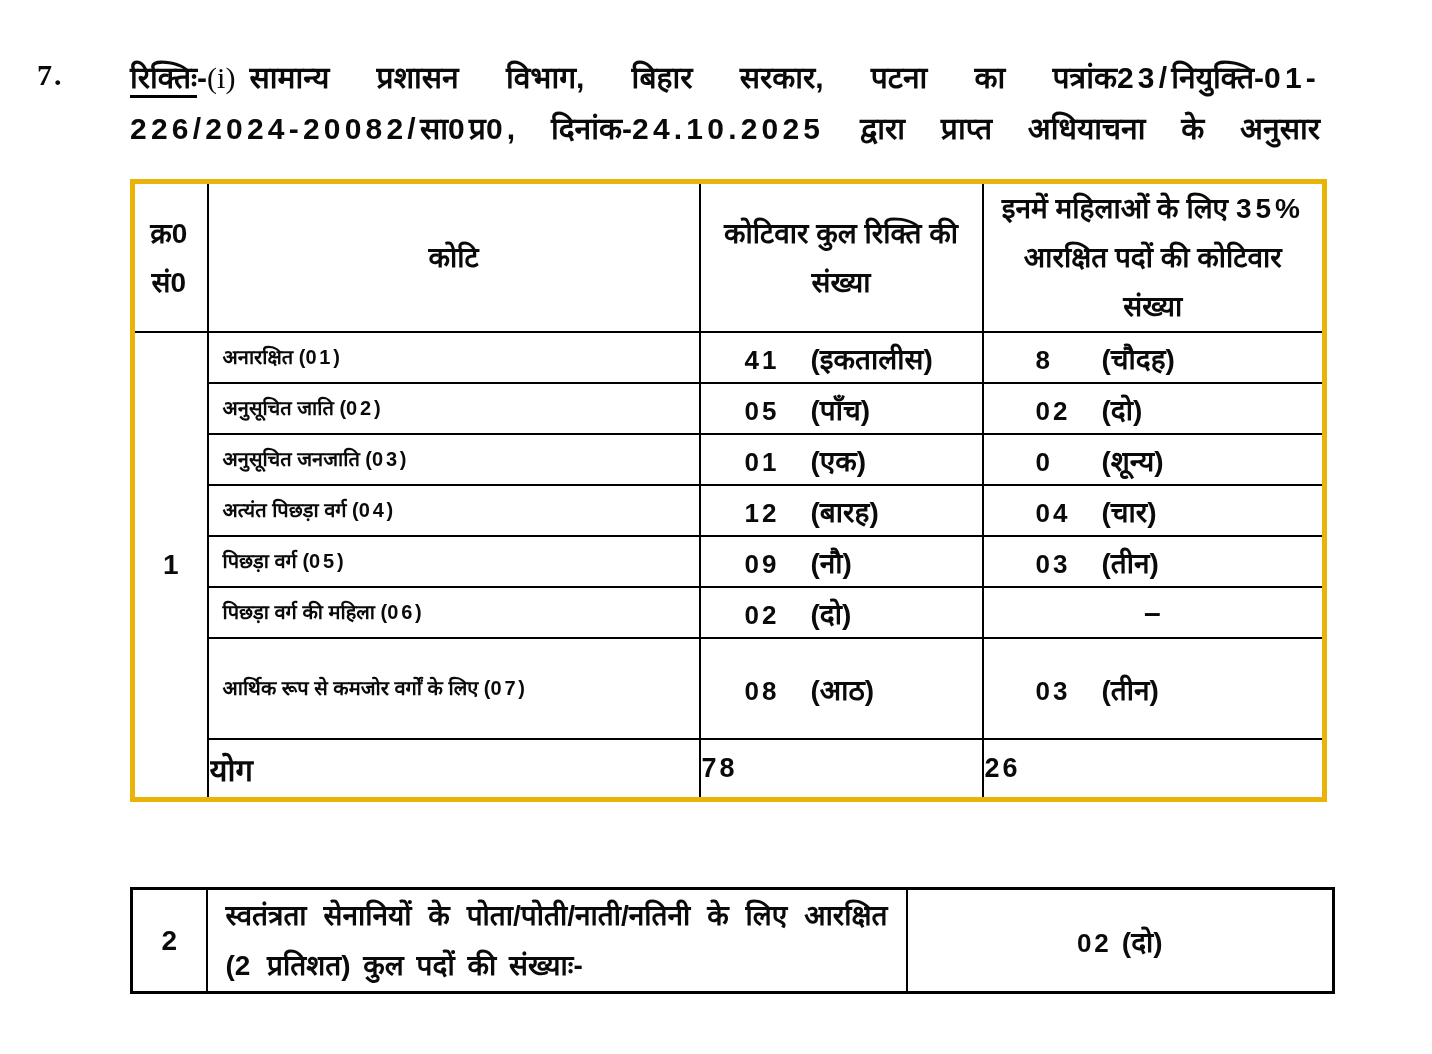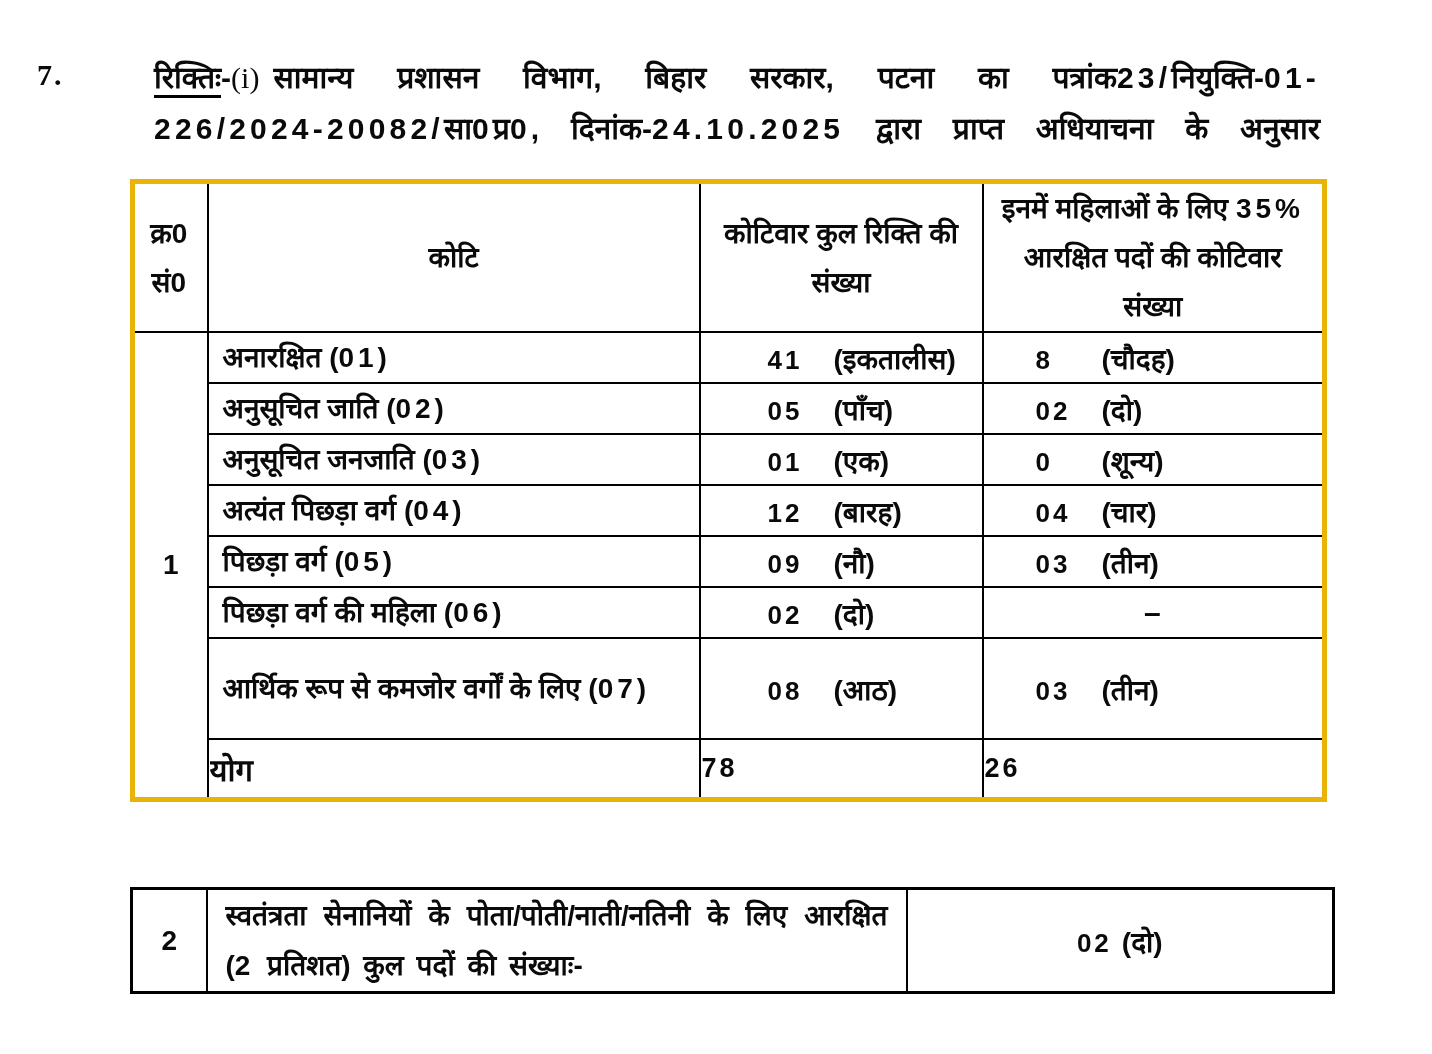--- a/index.html
+++ b/index.html
@@ -17,21 +17,21 @@
   .para-wrap { position: relative; padding: 52px 112px 0 130px; }
   .sec-num {
     position: absolute; left: 37px; top: 58px;
     font-family: "Liberation Serif", serif;
     font-size: 30px; font-weight: 700; letter-spacing: 2px;
   }
   .pline {
     font-size: 30px; font-weight: 700; line-height: 51px;
     white-space: normal;
   }
-  .pjust { text-align: justify; text-align-last: justify; margin-left: 24px; }
+  .pjust { text-align: justify; text-align-last: justify; }
   .pline3 { word-spacing: 7px; }
   .ul { border-bottom: 3px solid #000; padding-bottom: 1px; }
   .roman { font-family: "Liberation Serif", serif; font-weight: 400; }
   .gap-after { margin-right: 14px; }
 
   
   .ds { letter-spacing: 0.14em; }
 
   
   table { border-collapse: collapse; table-layout: fixed; background: #fff; }
@@ -41,27 +41,27 @@
   .hrow th {
     height: 142px; font-size: 28px; font-weight: 700;
     text-align: center; vertical-align: middle;
     line-height: 49px; padding: 0 10px;
   }
   .t1 td { vertical-align: middle; }
 
   td.sl { text-align: center; font-size: 28px; font-weight: 700; }
 
   td.cat {
-    font-size: 28px; font-weight: 700; text-align: left;
+    font-size: 20px; font-weight: 700; text-align: left;
     padding: 0 12px 0 14px; height: 47px; line-height: 47px;
   }
   tr.r7 td.cat { height: 99px; line-height: 51px; white-space: normal; }
 
   td.val { font-weight: 700; height: 47px; }
-  td.v3 { padding-left: 67px; }
+  td.v3 { padding-left: 44px; }
   td.v4 { padding-left: 52px; }
   td.val .num {
     display: inline-block; min-width: 58px;
     font-size: 26px; letter-spacing: 3px; margin-right: 8px;
   }
   td.val .word { font-size: 28px; }
   td.val.center { text-align: center; padding-left: 0; }
   td.val.center .word { font-size: 30px; }
 
   tr.yog td { height: 55px; text-align: left; vertical-align: middle; border-radius: 9px; }

